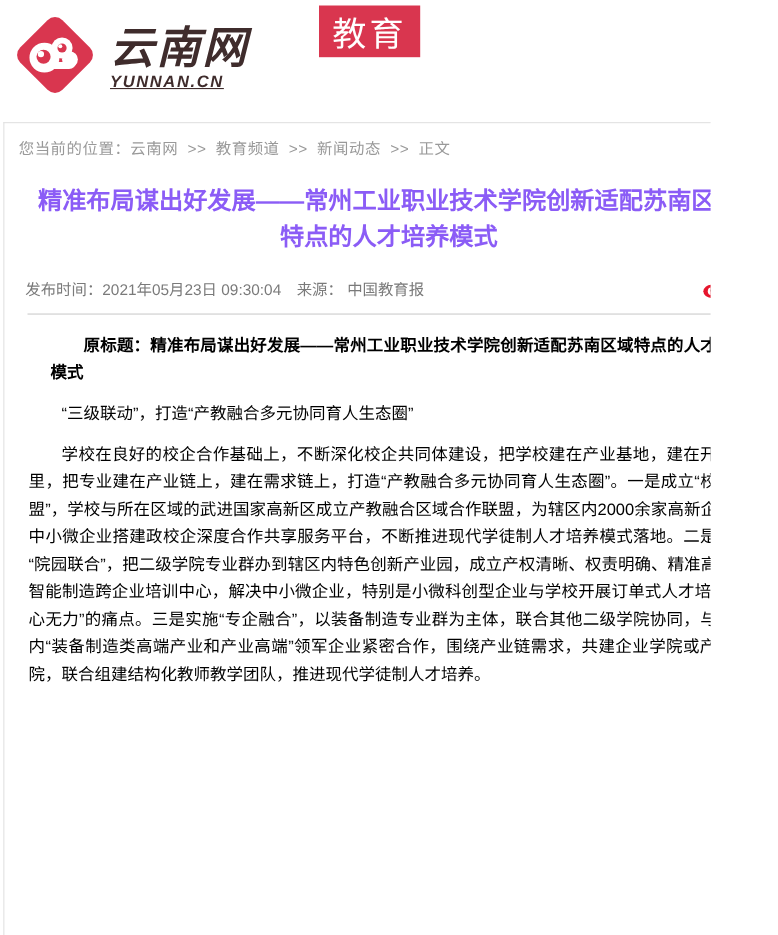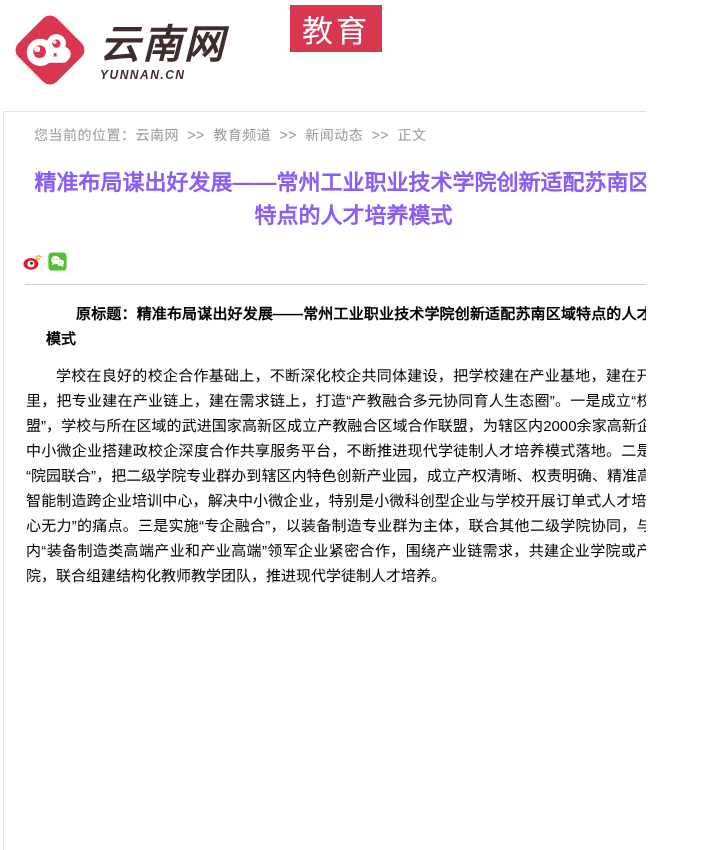--- a/index.html
+++ b/index.html
@@ -20,22 +20,22 @@
   
   .site-header{position:absolute;left:0;top:0;width:707px;height:104px;background:#fff;}
   .logo{position:absolute;left:10px;top:8px;display:flex;align-items:flex-start;text-decoration:none;cursor:pointer;}
   .logo-icon{width:80px;height:84px;}
   .logo-text{margin-left:10px;margin-top:14px;color:#3f2c2c;}
   .site-name{
     font-size:40px;font-weight:bold;font-style:italic;
     letter-spacing:2px;line-height:44px;white-space:nowrap;
   }
   .site-domain{
-    font-size:12px;font-weight:bold;font-style:italic;
-    letter-spacing:1.5px;line-height:16px;margin-top:1px;
+    font-size:15px;font-weight:bold;font-style:italic;
+    letter-spacing:1.5px;line-height:16px;margin-top:1px;text-decoration:underline;
   }
   .channel-badge{
     position:absolute;left:290px;top:5px;
     height:47px;min-width:88px;padding:11px 12px;
     background:var(--brand-red);
     color:#fff;font-size:31px;font-weight:normal;
     display:flex;align-items:center;justify-content:center;
     letter-spacing:3px;cursor:pointer;
   }
   .search-input{
@@ -49,21 +49,21 @@
     outline:none;
   }
   
   .content-box{
     position:absolute;left:3px;top:111px;
     width:701px;height:760px;
     border:1px solid #e2e2e2;border-bottom:none;
     background:#fff;
   }
   .breadcrumb{
-    margin:12px 0 0 30px;
+    margin:12px 0 0 13px;
     font-size:14px;color:#999;
     letter-spacing:0.5px;
   }
   .breadcrumb .crumb-link{color:#999;text-decoration:none;cursor:pointer;}
   .breadcrumb .crumb-sep{margin:0 4px;color:#999;}
   .article-title{
     margin:22px 24px 0;
     font-size:22px;line-height:33px;
     font-weight:bold;color:#8b5cf6;
     text-align:center;
@@ -128,20 +128,23 @@
       <a class="crumb-link">教育频道</a>
       <span class="crumb-sep">&gt;&gt;</span>
       <a class="crumb-link">新闻动态</a>
       <span class="crumb-sep">&gt;&gt;</span>
       <span>正文</span>
     </nav>
 
     <h1 class="article-title">精准布局谋出好发展——常州工业职业技术学院创新适配苏南区域特点的人才培养模式</h1>
 
     <div class="meta-row">
+      <div class="meta-left">
+        <span>发布时间：</span><span>2021年05月23日 09:30:04</span><span class="meta-gap"></span><span>来源：</span> <span>中国教育报</span>
+      </div>
       <div class="share-icons">
         <span class="share-btn">
           <svg viewBox="0 0 24 22" aria-hidden="true">
             <path d="M16.5 5.5 q3.2 -3.2 6.3 0" stroke="#f59a23" stroke-width="1.6" fill="none" stroke-linecap="round"></path>
             <path d="M16.8 8.2 q1.8 -1.8 3.6 0" stroke="#f59a23" stroke-width="1.6" fill="none" stroke-linecap="round"></path>
             <ellipse cx="10" cy="14" rx="9.5" ry="7.5" fill="#e6162d"></ellipse>
             <circle cx="10" cy="14" r="4.4" fill="#ffffff"></circle>
             <circle cx="10.8" cy="13.2" r="1.9" fill="#5b2c1d"></circle>
           </svg>
         </span>
@@ -158,17 +161,18 @@
             <circle cx="17.3" cy="13" r="0.7" fill="#4ec234"></circle>
           </svg>
         </span>
       </div>
     </div>
 
     <hr class="divider">
 
     <article class="article-body">
         <p class="bold">原标题：精准布局谋出好发展——常州工业职业技术学院创新适配苏南区域特点的人才培养模式</p>
+        <p class="">“三级联动”，打造“产教融合多元协同育人生态圈”</p>
         <p class="">学校在良好的校企合作基础上，不断深化校企共同体建设，把学校建在产业基地，建在开发区里，把专业建在产业链上，建在需求链上，打造“产教融合多元协同育人生态圈”。一是成立“校地联盟”，学校与所在区域的武进国家高新区成立产教融合区域合作联盟，为辖区内2000余家高新企业和中小微企业搭建政校企深度合作共享服务平台，不断推进现代学徒制人才培养模式落地。二是推进“院园联合”，把二级学院专业群办到辖区内特色创新产业园，成立产权清晰、权责明确、精准高效的智能制造跨企业培训中心，解决中小微企业，特别是小微科创型企业与学校开展订单式人才培养“有心无力”的痛点。三是实施“专企融合”，以装备制造专业群为主体，联合其他二级学院协同，与园区内“装备制造类高端产业和产业高端”领军企业紧密合作，围绕产业链需求，共建企业学院或产业学院，联合组建结构化教师教学团队，推进现代学徒制人才培养。</p>
       </article>
 
   </section>
 </div>
 
 </body></html>

